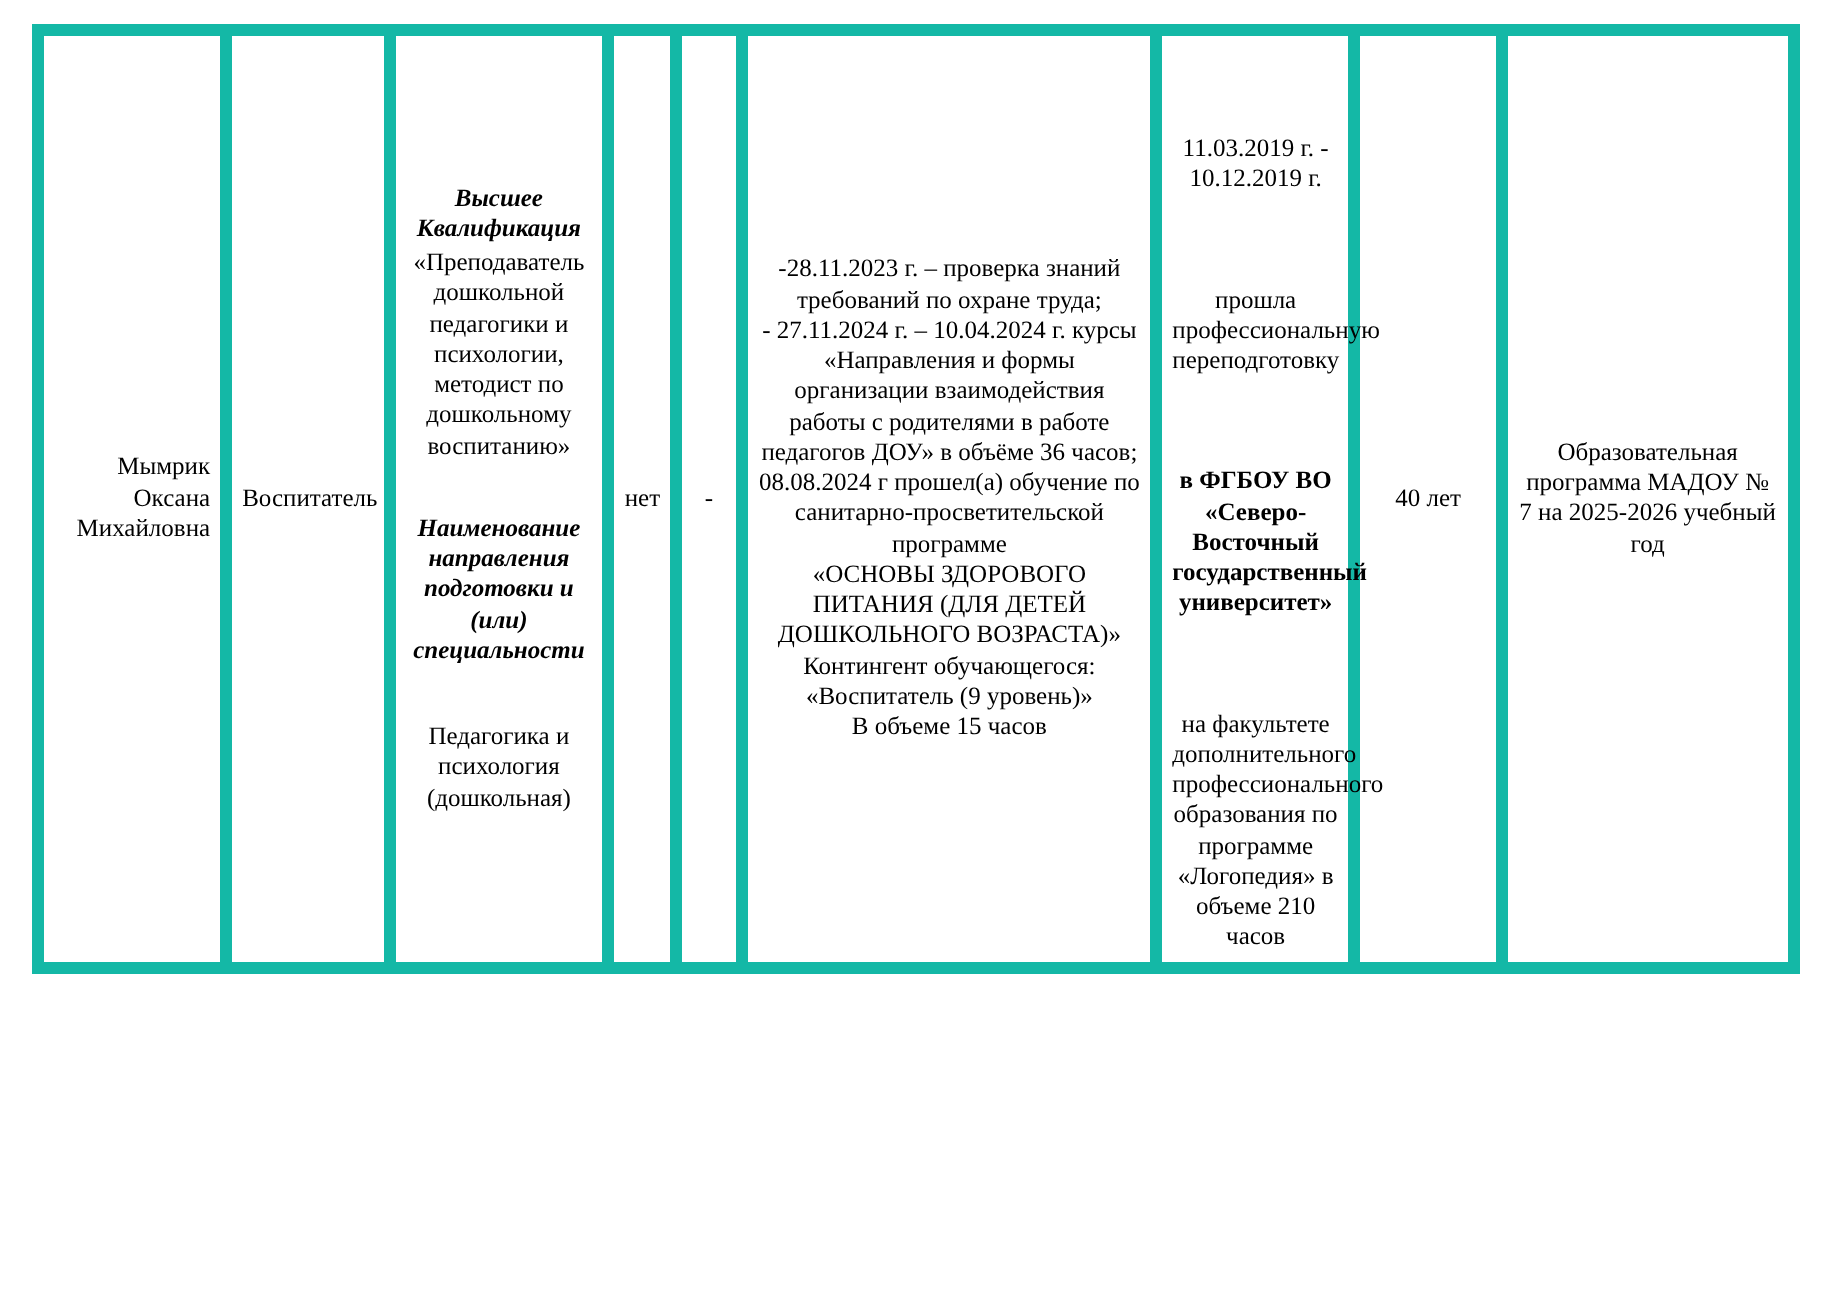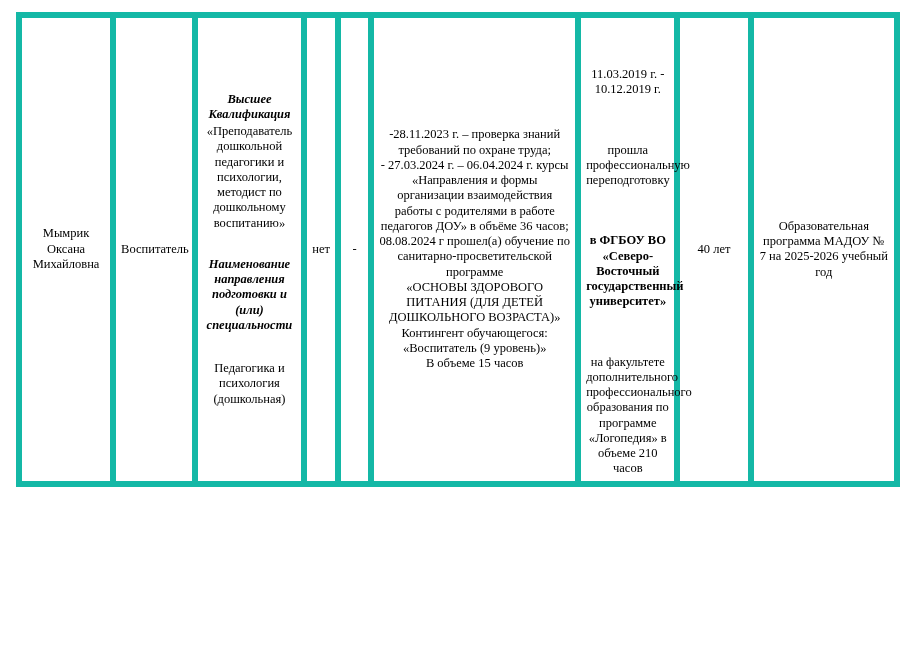--- a/index.html
+++ b/index.html
@@ -59,21 +59,21 @@
   }
   .edu-text {
     display: block;
   }
   .spacer-lg { display: block; height: 26px; }
 
   .prof-line { display: block; }
   .retr-line { display: block; margin-top: 45px; }
   .retr-bold { font-weight: bold; }
 
-  .name-cell span { display: block; }
+  .name-cell span { display: block; text-align: right; }
 </style>
 </head>
 <body>
 
 <div class="page">
 
   <table class="staff-table">
     <colgroup>
       <col class="c-name">
       <col class="c-pos">
@@ -115,21 +115,21 @@
         <td>
           <span class="cell-inner">нет</span>
         </td>
 
         <td>
           <span class="cell-inner">-</span>
         </td>
 
         <td>
           <span class="prof-line">-28.11.2023 г. – проверка знаний требований по охране труда;</span>
-          <span class="prof-line">- 27.03.2024 г. – 06.04.2024 г. курсы «Направления и формы организации взаимодействия работы с родителями в работе педагогов ДОУ» в объёме 36 часов;</span>
+          <span class="prof-line">- 27.11.2024 г. – 10.04.2024 г. курсы «Направления и формы организации взаимодействия работы с родителями в работе педагогов ДОУ» в объёме 36 часов;</span>
           <span class="prof-line">08.08.2024 г  прошел(а) обучение по санитарно-просветительской программе</span>
           <span class="prof-line">«ОСНОВЫ ЗДОРОВОГО ПИТАНИЯ (ДЛЯ ДЕТЕЙ ДОШКОЛЬНОГО ВОЗРАСТА)»</span>
           <span class="prof-line">Контингент обучающегося: «Воспитатель (9 уровень)»</span>
           <span class="prof-line">В объеме 15 часов</span>
         </td>
 
         <td>
           <span class="retr-line">11.03.2019 г. - 10.12.2019 г.</span>
           <span class="retr-line">прошла профессиональную переподготовку</span>
           <span class="retr-line retr-bold">в ФГБОУ ВО «Северо-Восточный государственный университет»</span>

